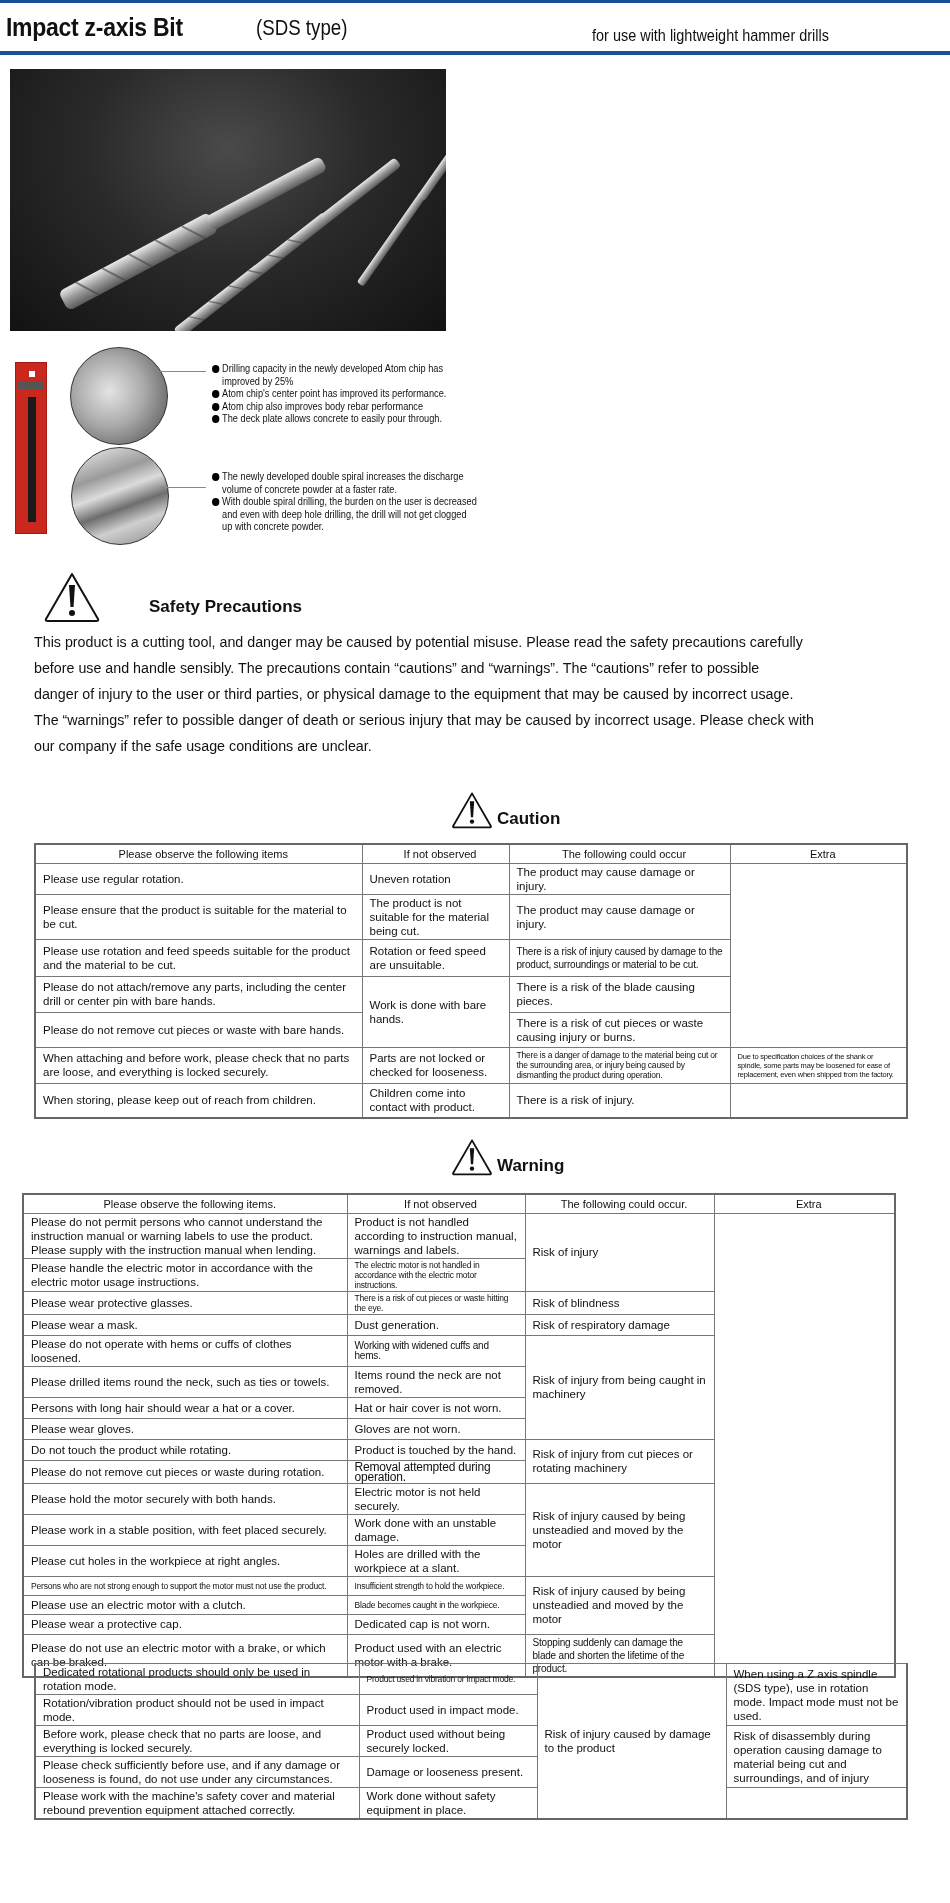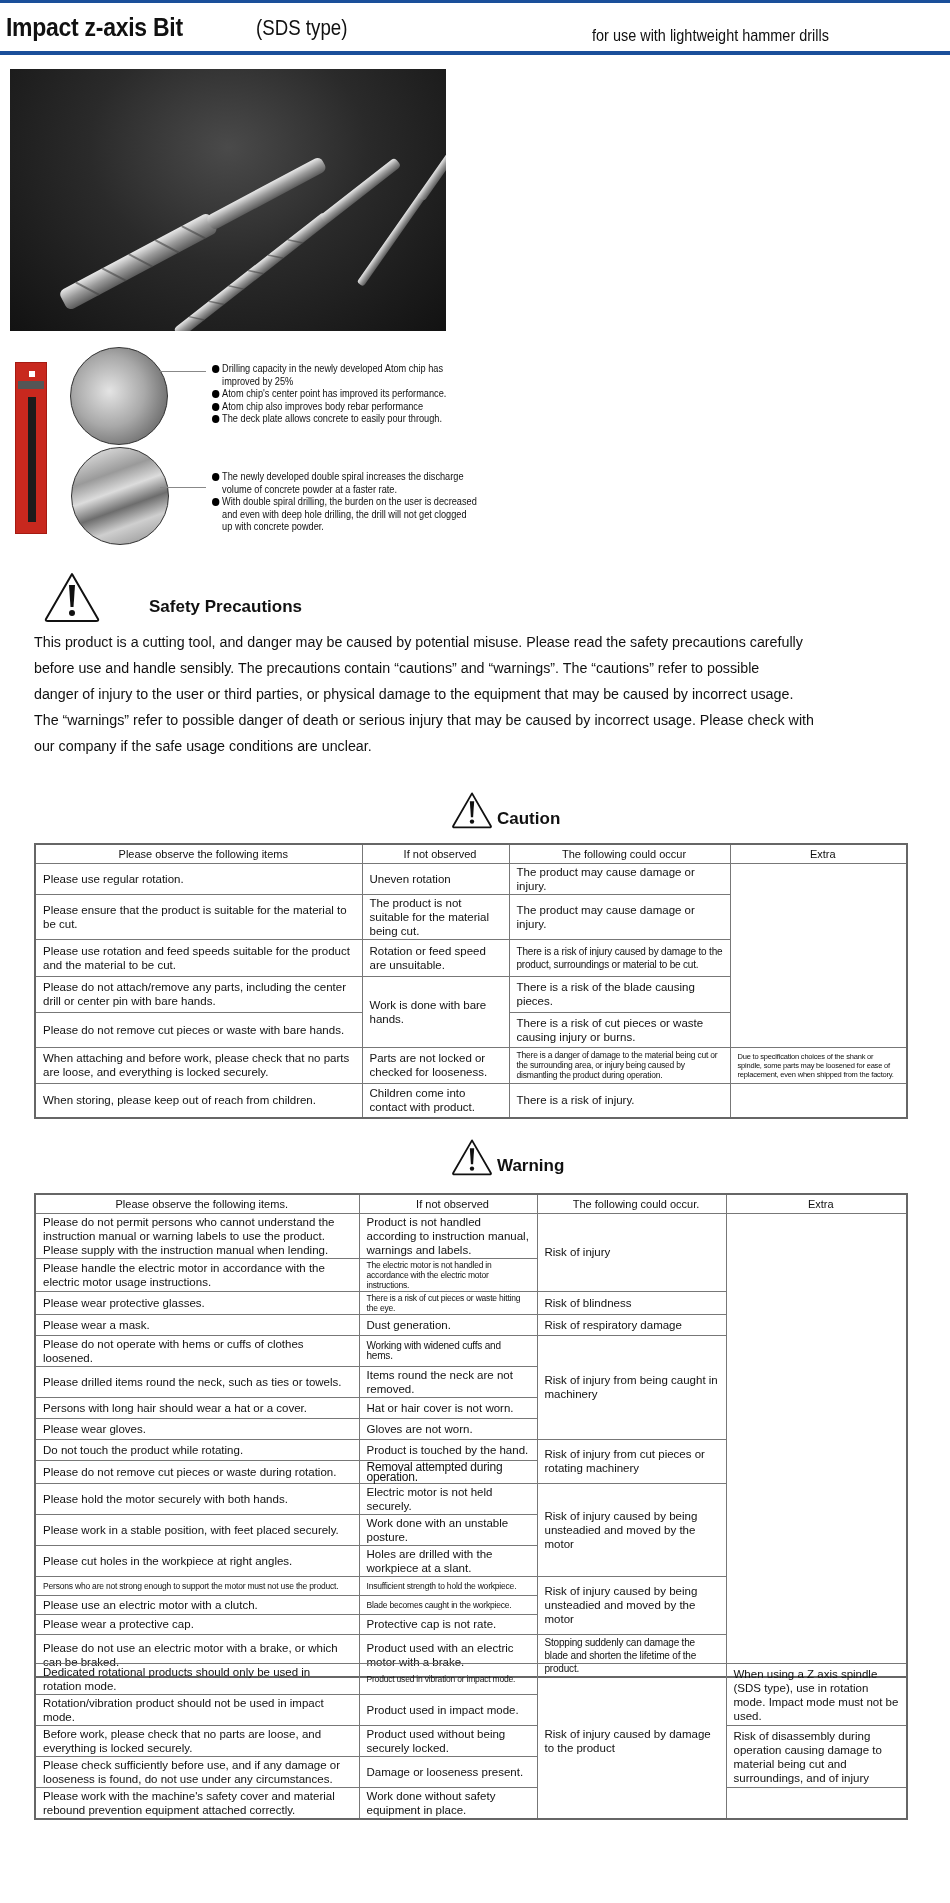--- a/index.html
+++ b/index.html
@@ -44,21 +44,21 @@
     .warning-head { left: 451px; top: 1138px; }
 
     table { position: absolute; border-collapse: collapse; table-layout: fixed; font-size: 11.5px; }
     td, th { border: 1px solid #777; padding: 1px 7px; vertical-align: middle; line-height: 14px; font-weight: normal; }
     th { text-align: center; height: 19px; font-size: 11px; padding-left: 16px; }
     table.outer { border: 2px solid #666; }
     .small { font-size: 8.5px; line-height: 10px; letter-spacing: -0.2px; }
     .tiny { font-size: 7.5px; line-height: 9px; letter-spacing: -0.2px; }
 
     #caution-table { left: 34px; top: 843px; width: 872px; }
-    #warning-table { left: 34px; top: 1193px; width: 872px; border-radius: 32px; }
+    #warning-table { left: 22px; top: 1193px; width: 872px; border-radius: 32px; }
   </style>
 </head>
 <body>
 
 <div class="bar top"></div>
 <h1 class="title">Impact z-axis Bit</h1>
 <span class="subtitle">(SDS type)</span>
 <span class="usage">for use with lightweight hammer drills</span>
 <div class="bar bottom"></div>
 
@@ -280,42 +280,42 @@
   </tr>
 
   <tr style="height:21px">
     <td>Please hold the motor securely with both hands.</td>
     <td>Electric motor is not held securely.</td>
     <td rowspan="3">Risk of injury caused by being unsteadied and moved by the motor</td>
   </tr>
 
   <tr style="height:30px">
     <td>Please work in a stable position, with feet placed securely.</td>
-    <td>Work done with an unstable posture.</td>
+    <td>Work done with an unstable damage.</td>
   </tr>
 
   <tr style="height:30px">
     <td>Please cut holes in the workpiece at right angles.</td>
     <td>Holes are drilled with the workpiece at a slant.</td>
   </tr>
 
   <tr style="height:19px">
     <td class="small">Persons who are not strong enough to support the motor must not use the product.</td>
     <td class="small">Insufficient strength to hold the workpiece.</td>
     <td rowspan="3">Risk of injury caused by being unsteadied and moved by the motor</td>
   </tr>
 
   <tr style="height:19px">
     <td>Please use an electric motor with a clutch.</td>
     <td class="small">Blade becomes caught in the workpiece.</td>
   </tr>
 
   <tr style="height:20px">
     <td>Please wear a protective cap.</td>
-    <td>Protective cap is not rate.</td>
+    <td>Dedicated cap is not worn.</td>
   </tr>
 
   <tr style="height:30px">
     <td>Please do not use an electric motor with a brake, or which can be braked.</td>
     <td>Product used with an electric motor with a brake.</td>
     <td class="small" style="font-size:10px;line-height:13px">Stopping suddenly can damage the blade and shorten the lifetime of the product.</td>
   </tr>
 </tbody>
   </table>
 

